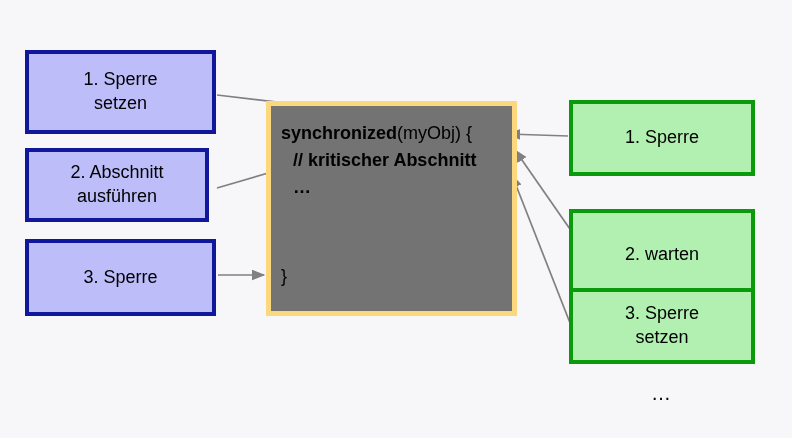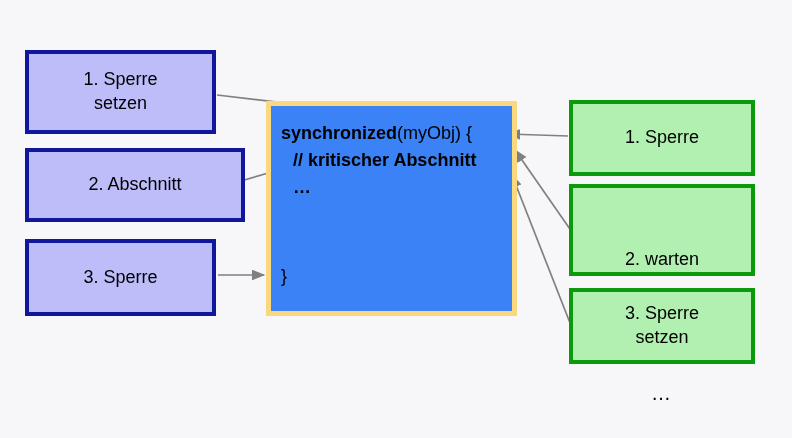--- a/index.html
+++ b/index.html
@@ -36,21 +36,21 @@
     background: #bdbdfa;
     border: 4px solid #11179b;
     font-size: 18px;
   }
   .green-box {
     background: #b1f0b1;
     border: 4px solid #0b9a0b;
     font-size: 18px;
   }
   .code-box {
-    background: #3b82f6;
+    background: #737373;
     border: 5px solid #fbd77e;
     display: block;
     text-align: left;
     padding: 14px 0 0 10px;
   }
   .code-line {
     font-family: "Liberation Sans", sans-serif;
     font-size: 18px;
     color: #000;
     white-space: nowrap;
@@ -113,41 +113,42 @@
     <path class="arrow-line" marker-end="url(#ah)" d="M 572,232 L 515,150"></path>
 
     <path class="arrow-line" marker-end="url(#ah)" d="M 572,328 L 512,175"></path>
   </svg>
 
   <div class="node blue-box" style="left:25px; top:50px; width:191px; height:84px;">
     <span>1. Sperre</span>
     <span>setzen</span>
   </div>
 
-  <div class="node blue-box" style="left:25px; top:148px; width:220px; height:74px;">
+  <div class="node blue-box" style="left:25px; top:148px; width:184px; height:74px;">
     <span>2. Abschnitt</span>
+    <span>ausführen</span>
   </div>
 
   <div class="node blue-box" style="left:25px; top:239px; width:191px; height:77px;">
     <span>3. Sperre</span>
   </div>
 
   <div class="node code-box" style="left:266px; top:101px; width:251px; height:215px;">
     <div class="code-line"><span class="kw">synchronized</span><span>(myObj) {</span></div>
     <div class="code-line code-indent">// kritischer Abschnitt</div>
     <div class="code-line code-indent">…</div>
     <div class="code-gap"></div>
     <div class="code-line">}</div>
   </div>
 
   <div class="node green-box" style="left:569px; top:100px; width:186px; height:76px;">
     <span>1. Sperre</span>
   </div>
 
-  <div class="node green-box" style="left:569px; top:184px; width:186px; height:92px;justify-content:flex-end;">
+  <div class="node green-box" style="left:569px; top:209px; width:186px; height:92px;">
     <span>2. warten</span>
   </div>
 
   <div class="node green-box" style="left:569px; top:288px; width:186px; height:76px;">
     <span>3. Sperre</span>
     <span>setzen</span>
   </div>
 
   <div class="ellipsis-free" style="left:569px; top:382px; width:186px;">…</div>
 

